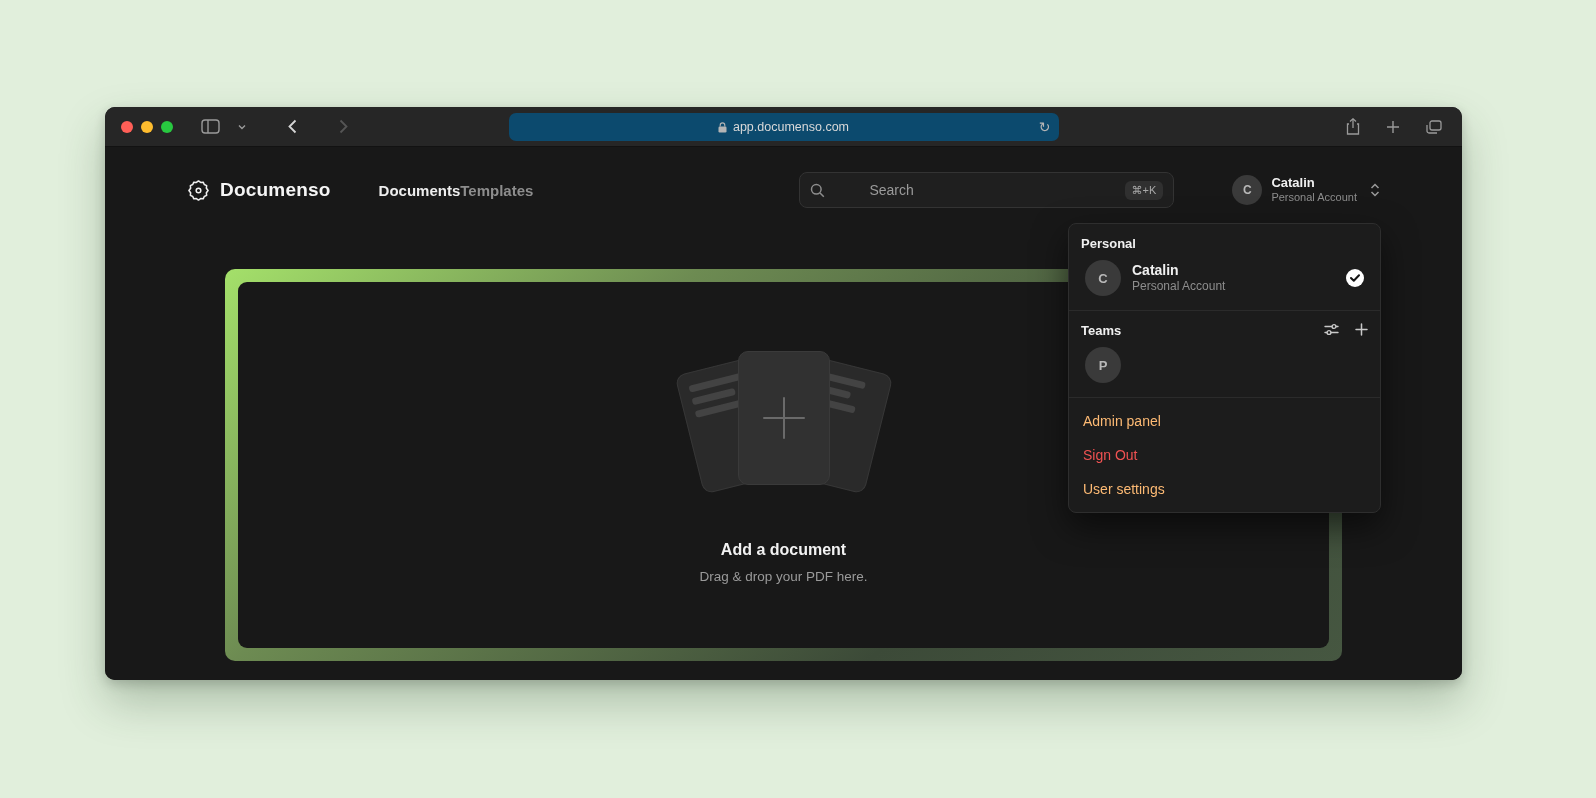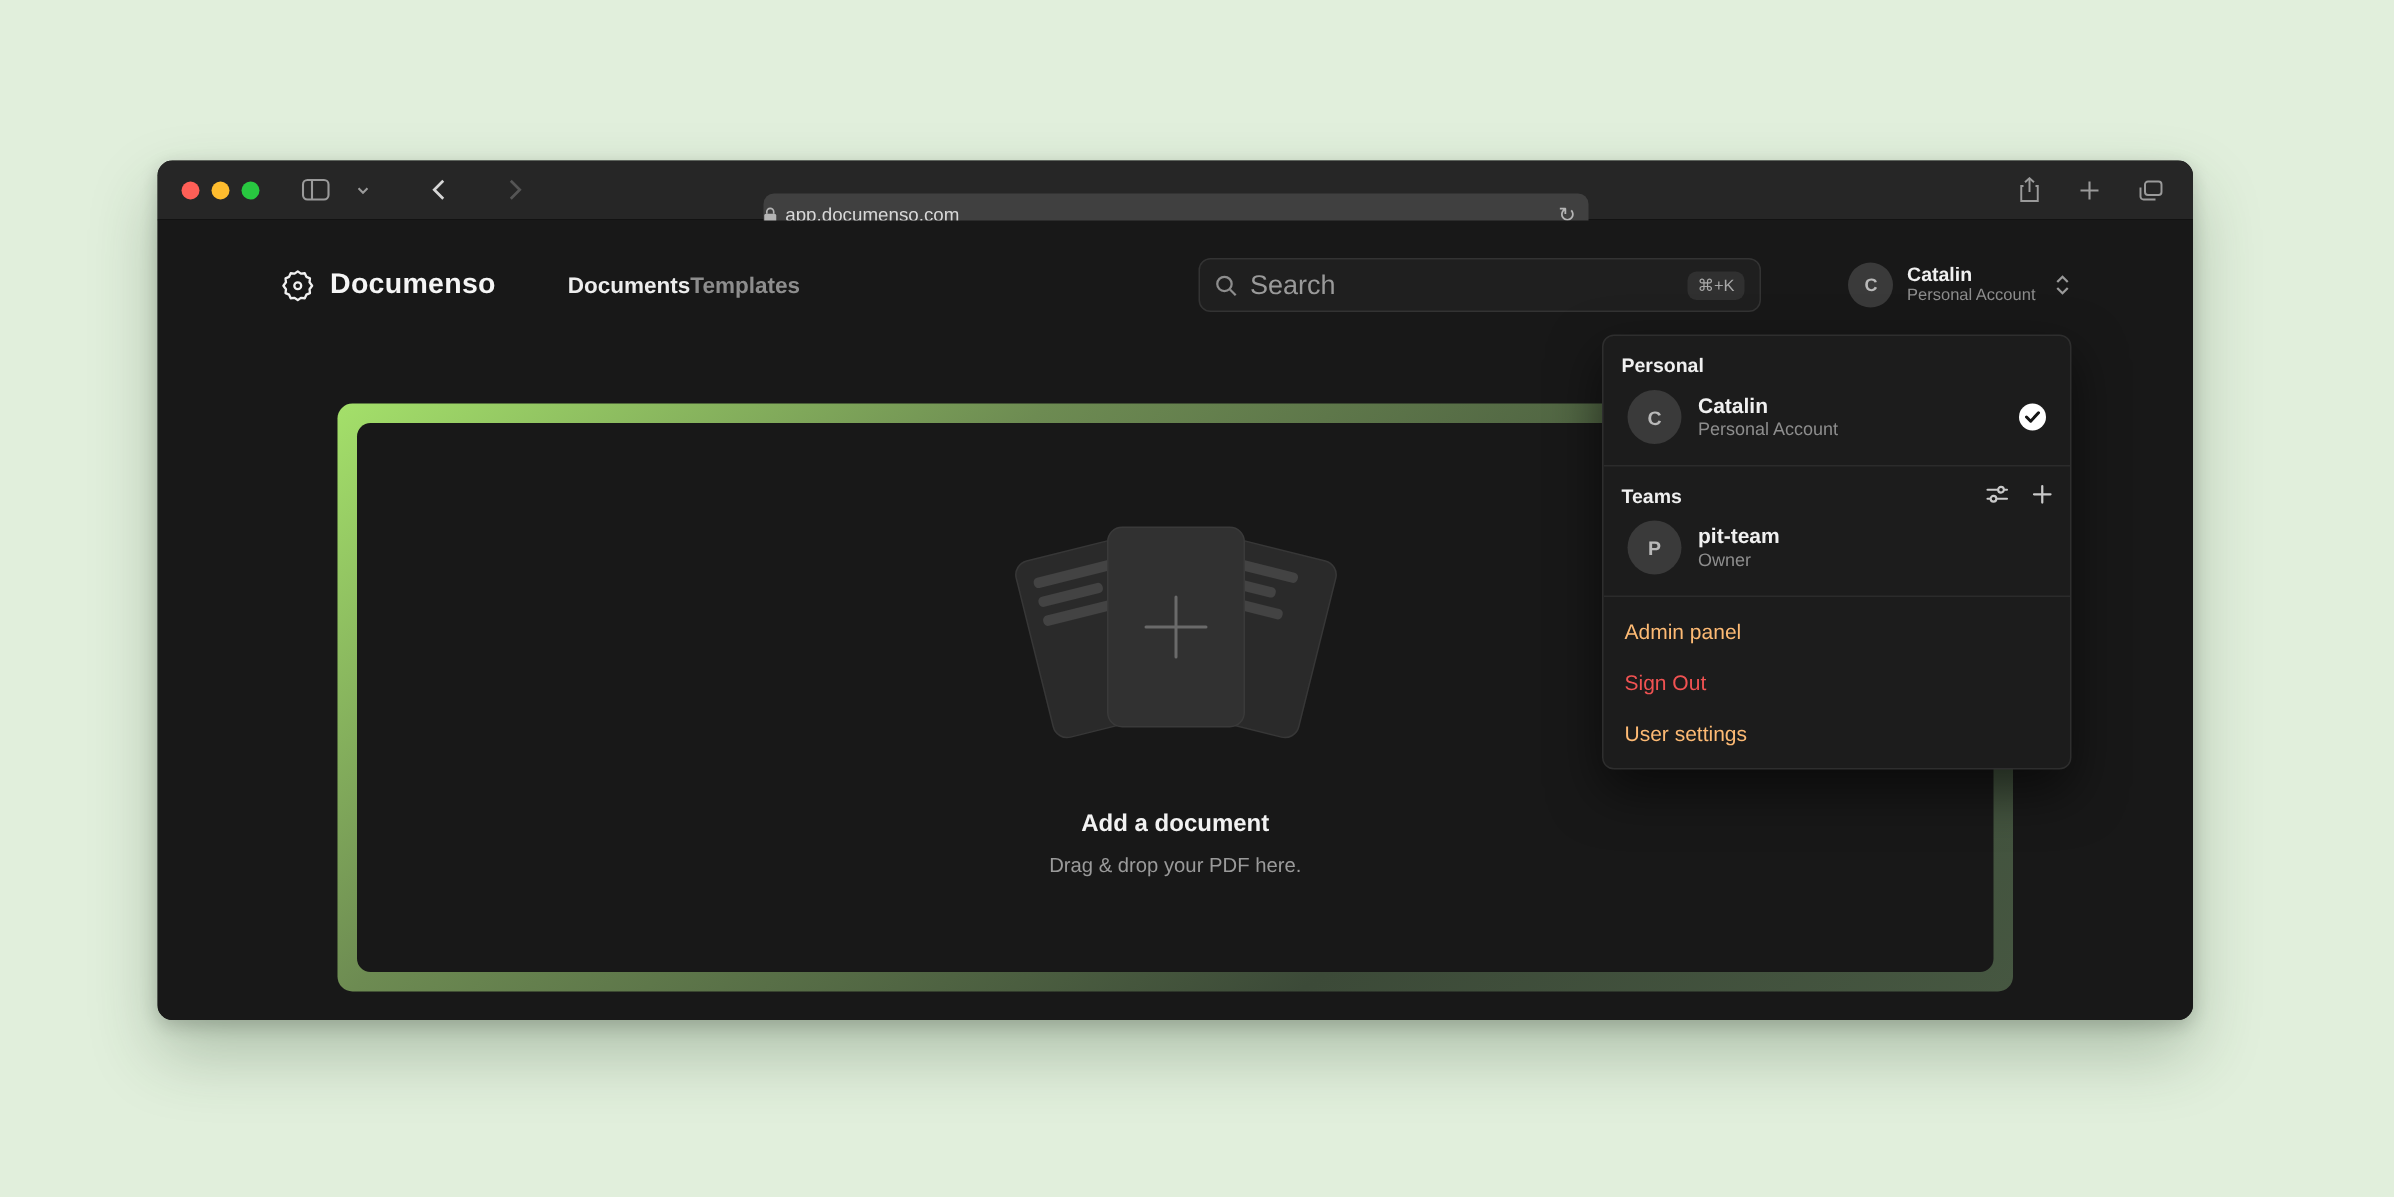--- a/index.html
+++ b/index.html
@@ -30,23 +30,23 @@
   .tl.green { background:#28c840; }
   .chrome-btn {
     background:none; border:none; color:#9a9a9a; display:flex; align-items:center;
     justify-content:center; padding:4px; cursor:default;
   }
   .chrome-btn.bright { color:#d6d6d6; }
   .chrome-btn.dim { color:#555; }
   .tb-left { display:flex; align-items:center; gap:10px; }
   .tb-left .gap { width:14px; }
   .urlbar {
-    position:absolute; left:50%; top:22px; transform:translateX(-50%);
-    width:550px; height:28px; background:#404040; border-radius:7px;
-    display:flex; align-items:center; gap:6px;
+    position:absolute; left:50%; top:6px; transform:translateX(-50%);
+    width:550px; height:28px; background:#0c4a6e; border-radius:7px;
+    display:flex; align-items:center; justify-content:center; gap:6px;
     color:#d8d8d8; font-size:12.5px;
   }
   .urlbar .reload {
     position:absolute; right:8px; top:50%; transform:translateY(-50%);
     color:#b5b5b5; font-size:14px; background:none; border:none; cursor:default;
   }
   .tb-right { margin-left:auto; display:flex; align-items:center; gap:18px; }
 
   
   .page { position:relative; height:597px; background:#181818; }
@@ -63,21 +63,21 @@
   .nav-item.inactive { color:#8d8d8d; }
 
   .right-group { margin-left:auto; display:flex; align-items:center; gap:58px; }
   .searchbar {
     width:375px; height:36px; background:#1f1f1f; border:1px solid #333;
     border-radius:8px; display:flex; align-items:center; padding:0 10px; gap:8px;
   }
   .searchbar svg { color:#8d8d8d; flex:0 0 auto; }
   .searchbar input {
     flex:1; background:transparent; border:none; outline:none;
-    color:#e5e5e5; font-size:18px; font-family:inherit;
+    color:#e5e5e5; font-size:14px; font-family:inherit;margin-left:36px;
   }
   .searchbar input::placeholder { color:#9a9a9a; }
   .kbd {
     background:#303030; color:#a8a8a8; font-size:11px; padding:3px 7px;
     border-radius:6px; white-space:nowrap;
   }
 
   .account { display:flex; align-items:center; gap:9px; cursor:pointer; }
   .avatar {
     border-radius:50%; background:#3a3a3a; color:#b9b9b9;
@@ -327,24 +327,20 @@
               <button>
                 <svg width="13" height="13" viewBox="0 0 13 13" fill="none" stroke="currentColor" stroke-width="1.5" stroke-linecap="round">
                   <line x1="6.5" y1="1" x2="6.5" y2="12"></line>
                     <line x1="1" y1="6.5" x2="12" y2="6.5"></line>
                 </svg>
               </button>
             </span>
           </div>
           <div class="acct-row">
             <span class="avatar md">P</span>
-            <span class="texts">
-              <div class="row-name">pit-team</div>
-              <div class="row-sub">Owner</div>
-            </span>
           </div>
         </div>
 
         <div class="menu-divider"></div>
 
         <div class="menu-items">
           <div class="menu-item">Admin panel</div>
           <div class="menu-item danger">Sign Out</div>
           <div class="menu-item">User settings</div>
         </div>

